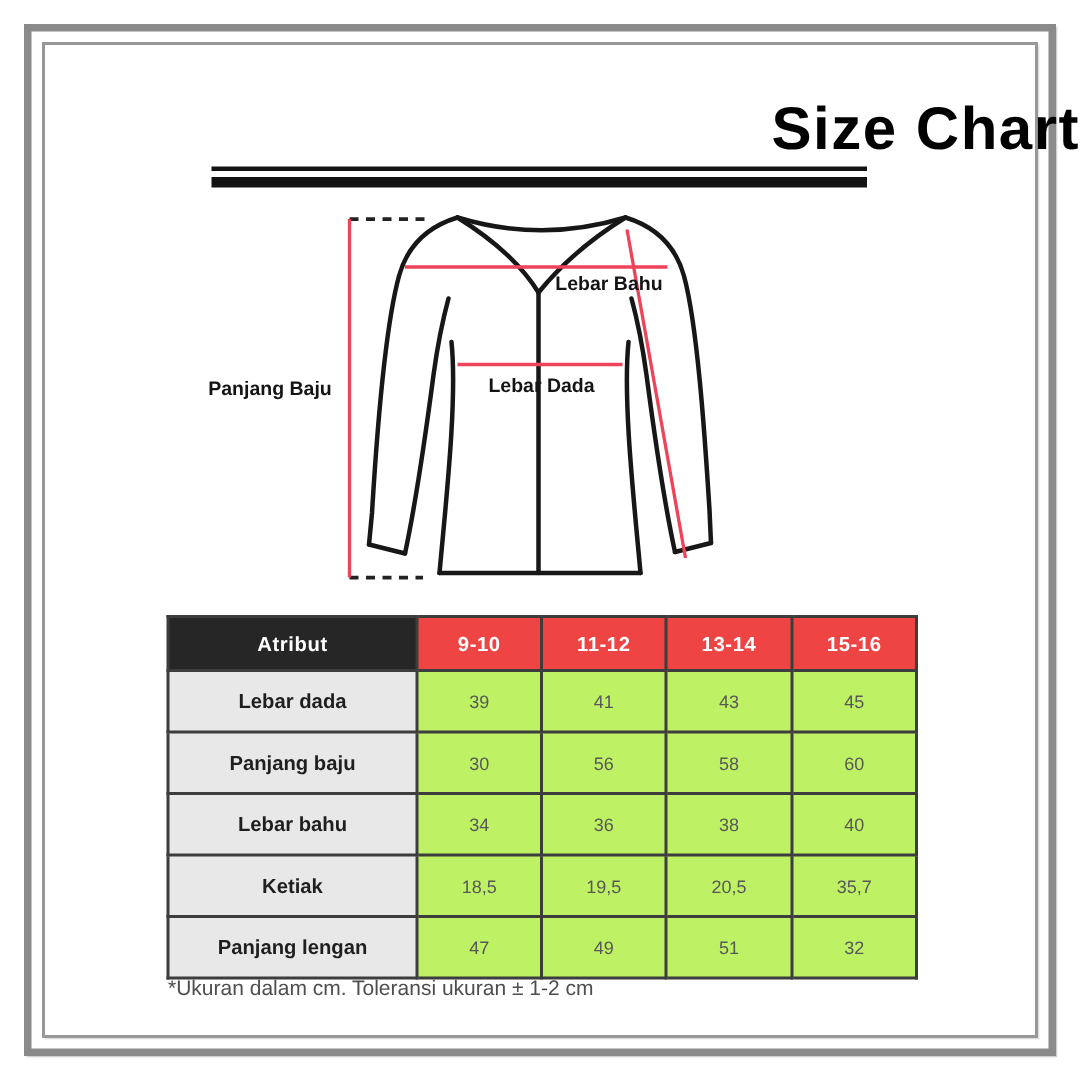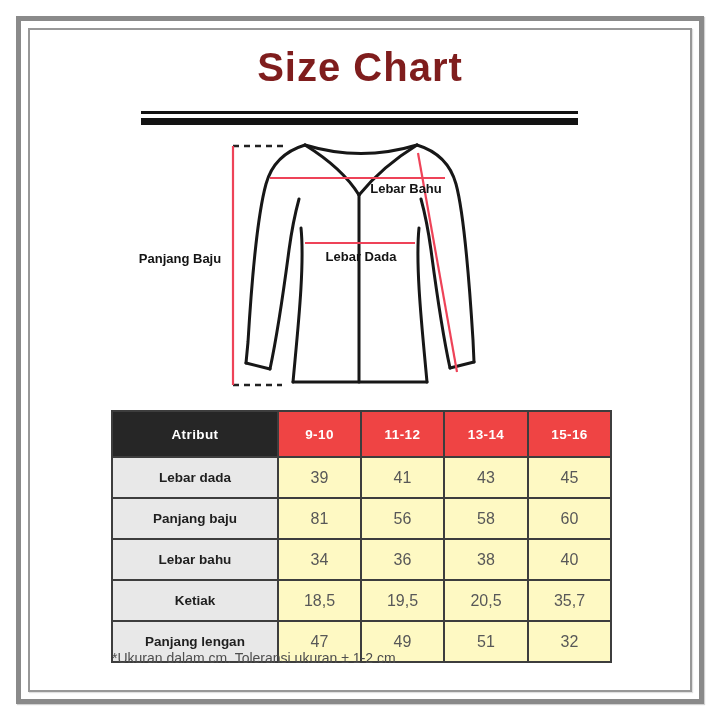--- a/index.html
+++ b/index.html
@@ -19,28 +19,28 @@
     box-shadow: 1px 1px 1px rgba(0,0,0,0.18);
   }
   .frame-inner {
     position: absolute;
     inset: 28px;
     border: 2px solid #989898;
     box-shadow: 1px 1px 1px rgba(0,0,0,0.12);
   }
   .page-title {
     position: absolute;
-    top: 45px;
+    top: 64px;
     left: 0;
     width: 100%;
-    text-align: center;
+    text-align: right;
     font-size: 40px;
     font-weight: bold;
     letter-spacing: 1px;
-    color: #7f1d1d;
+    color: #000000;
   }
   .title-rule {
     position: absolute;
     left: 141px;
     top: 111px;
     width: 437px;
   }
   .rule-thin  { height: 3px; background: #131313; }
   .rule-thick { height: 7px; background: #131313; margin-top: 4px; }
 
@@ -74,38 +74,38 @@
     width: 499px;
     border-collapse: collapse;
     table-layout: fixed;
   }
   table.sizes th, table.sizes td {
     border: 2px solid #3d3d3d;
     text-align: center;
     vertical-align: middle;
   }
   table.sizes thead th {
-    height: 46px;
+    height: 36px;
     color: #ffffff;
     font-size: 13.5px;
     font-weight: bold;
     letter-spacing: 0.4px;
   }
   th.attr-head { background: #262626; }
   th.size-head { background: #ef4444; }
   table.sizes tbody td { height: 41px; }
   td.row-label {
     background: #e8e8e8;
     font-weight: bold;
     font-size: 13.5px;
     color: #1f1f1f;
   }
   td.row-val {
-    background: #fef9c3;
-    font-size: 16px;
+    background: #bef264;
+    font-size: 12px;
     color: #585858;
     margin-top: 27px;
   }
   .footnote {
     position: absolute;
     left: 112px;
     top: 650px;
     font-size: 14px;
     color: #4e4e4e;
   }
@@ -178,21 +178,21 @@
     <tbody>
       <tr>
         <td class="row-label">Lebar dada</td>
         <td class="row-val">39</td>
         <td class="row-val">41</td>
         <td class="row-val">43</td>
         <td class="row-val">45</td>
       </tr>
       <tr>
         <td class="row-label">Panjang baju</td>
-        <td class="row-val">81</td>
+        <td class="row-val">30</td>
         <td class="row-val">56</td>
         <td class="row-val">58</td>
         <td class="row-val">60</td>
       </tr>
       <tr>
         <td class="row-label">Lebar bahu</td>
         <td class="row-val">34</td>
         <td class="row-val">36</td>
         <td class="row-val">38</td>
         <td class="row-val">40</td>

